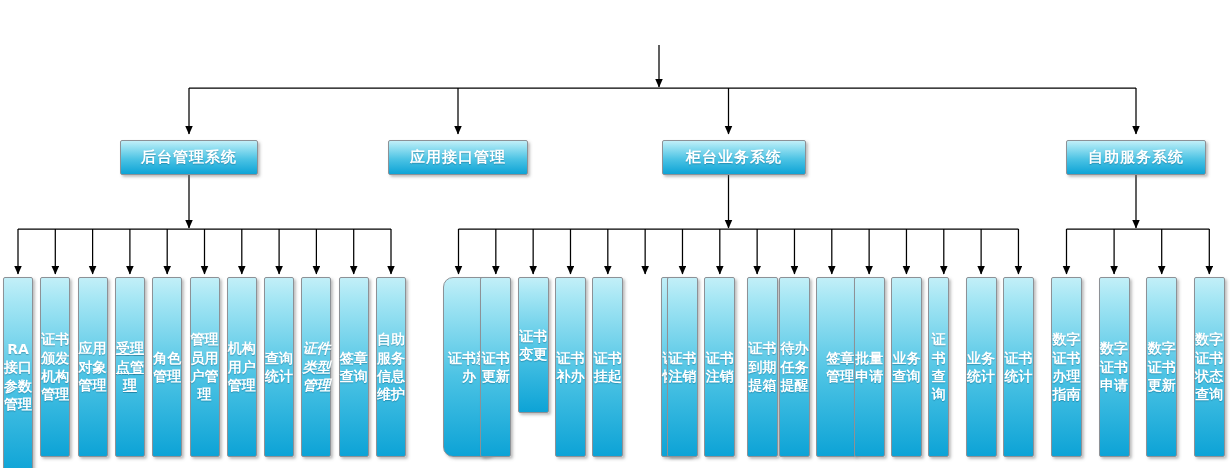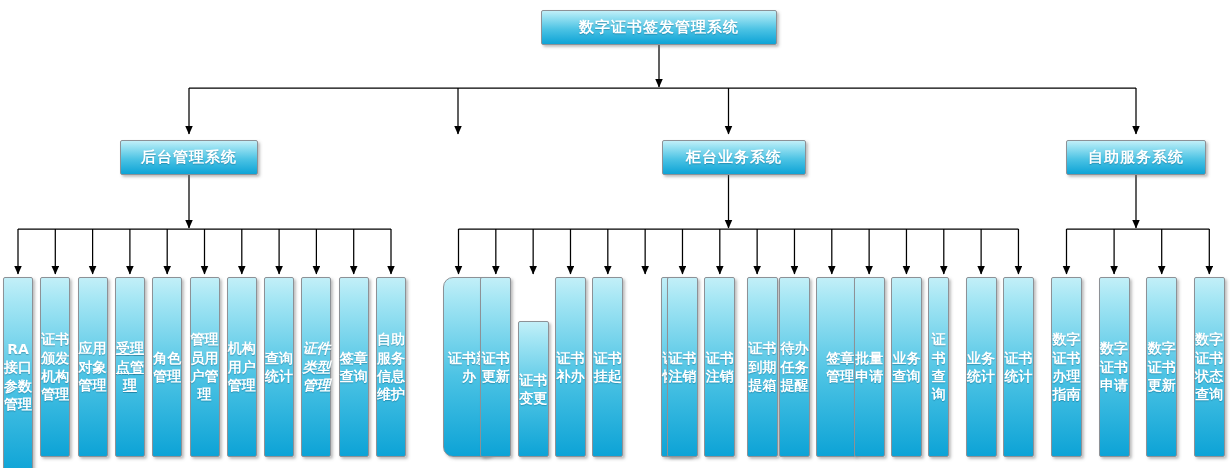--- a/index.html
+++ b/index.html
@@ -74,28 +74,28 @@
         <line x1="1018.4499999999999" y1="229" x2="1018.4499999999999" y2="274" marker-end="url(#arw)"></line>
         <line x1="1136" y1="175" x2="1136" y2="228" marker-end="url(#arw)"></line>
         <line x1="1066.5" y1="229" x2="1209.3" y2="229"></line>
         <line x1="1066.5" y1="229" x2="1066.5" y2="274" marker-end="url(#arw)"></line>
         <line x1="1114.1" y1="229" x2="1114.1" y2="274" marker-end="url(#arw)"></line>
         <line x1="1161.7" y1="229" x2="1161.7" y2="274" marker-end="url(#arw)"></line>
         <line x1="1209.3" y1="229" x2="1209.3" y2="274" marker-end="url(#arw)"></line>
       </g>
   </svg>
 
-  <div class="box h-box" style="left:541px;top:10px;width:236px;height:35px">
-    <span>数字证书签发管理系统</span>
-  </div>
 
   <div class="box h-box" style="left:120px;top:140px;width:138px;height:35px">
     <span>后台管理系统</span>
   </div>
 
+  <div class="box h-box" style="left:388px;top:140px;width:140px;height:35px">
+    <span>应用接口管理</span>
+  </div>
 
   <div class="box h-box" style="left:662px;top:140px;width:144px;height:35px">
     <span>柜台业务系统</span>
   </div>
 
   <div class="box h-box" style="left:1066px;top:140px;width:140px;height:35px">
     <span>自助服务系统</span>
   </div>
 
   <div id="children-layer">
@@ -131,21 +131,21 @@
       </div>
       <div class="box v-box" style="left: 376px; top: 277px; width: 30px; height: 180px;">
         <span class="v-label">自助服务信息维护</span>
       </div>
       <div class="box v-box" style="left: 443px; top: 277px; width: 52px; height: 180px; border-radius: 10px;">
         <span class="v-label">证书新办</span>
       </div>
       <div class="box v-box" style="left: 480.33px; top: 277px; width: 31px; height: 180px;">
         <span class="v-label">证书更新</span>
       </div>
-      <div class="box v-box" style="left: 517.66px; top: 277px; width: 31px; height: 136px; margin-top: 44px;">
+      <div class="box v-box" style="left: 517.66px; top: 277px; width: 31px; height: 136px;">
         <span class="v-label">证书变更</span>
       </div>
       <div class="box v-box" style="left: 554.99px; top: 277px; width: 31px; height: 180px;">
         <span class="v-label">证书补办</span>
       </div>
       <div class="box v-box" style="left: 592.32px; top: 277px; width: 31px; height: 180px;">
         <span class="v-label">证书挂起</span>
       </div>
       <div class="box v-box" style="left: 661px; top: 277px; width: 31px; height: 180px;">
         <span class="v-label">证书恢复</span>

